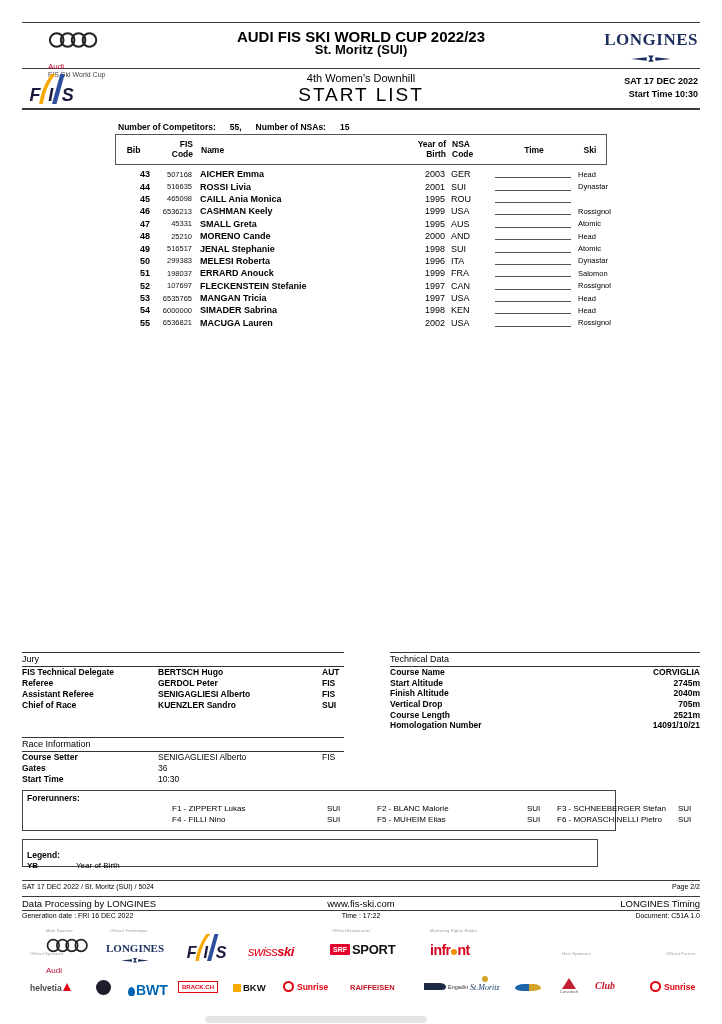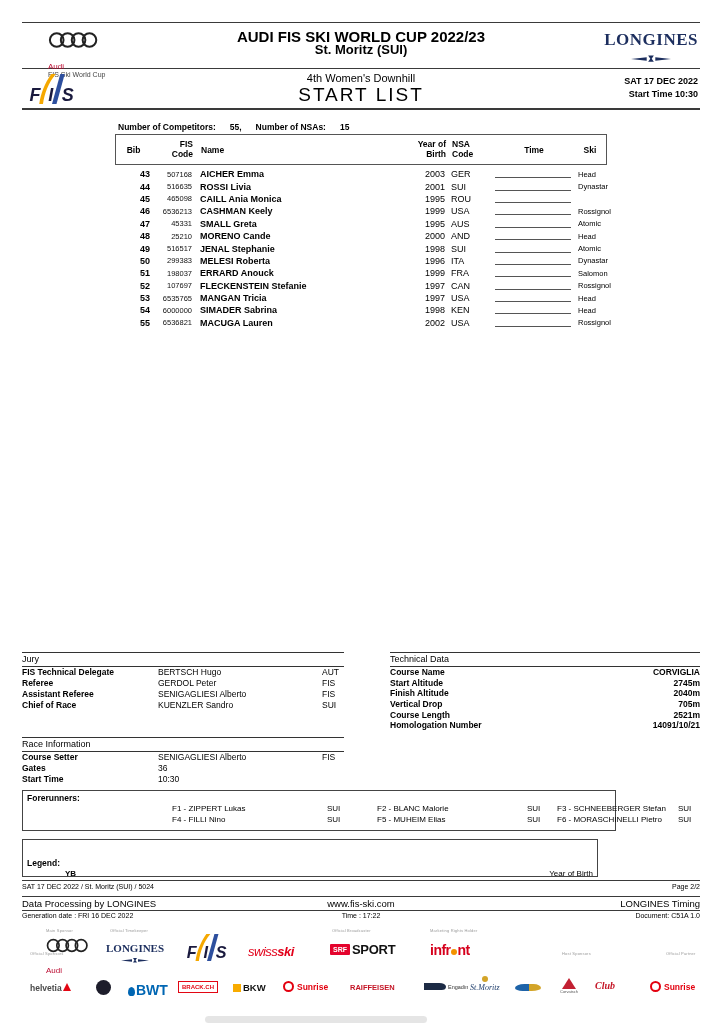--- a/index.html
+++ b/index.html
@@ -55,31 +55,31 @@
   .c-ski { font-size:7.5px; padding-left:5px; white-space:nowrap; }
 
   
   .section { position:absolute; border-top:1px solid #333; }
   .sec-title { font-weight:normal; font-size:9px; border-bottom:1px solid #333; padding:1px 0 2px; }
   .jury-sec { left:22px; top:652px; width:322px; }
   .tech-sec { left:390px; top:652px; width:310px; }
   .race-sec { left:22px; top:737px; width:322px; }
   .trirow { display:grid; grid-template-columns:136px 164px 1fr; font-size:8.5px; height:10.8px; align-items:center; }
   .trirow .lab { font-weight:bold; }
-  .jury-sec .val, .jury-sec .nsa { font-weight:normal; }
+  .jury-sec .val, .jury-sec .nsa { font-weight:bold; }
   .kvrow { display:grid; grid-template-columns:1fr auto; font-size:8.5px; height:10.6px; align-items:center; font-weight:bold; }
   .kvrow .val { text-align:right; }
 
   .fore-box { position:absolute; left:22px; top:790px; width:594px; height:41px; border:1px solid #444; padding:2px 4px; }
   .fore-title { font-weight:bold; font-size:8.5px; }
   .fore-rows { margin-left:145px; }
 
-  .legend-box { position:absolute; left:22px; top:839px; width:576px; height:28px; border:1px solid #444; padding:18px 4px; }
+  .legend-box { position:absolute; left:22px; top:839px; width:576px; height:28px; border:1px solid #444; padding:10px 4px; }
   .legend-title { font-weight:bold; font-size:8.5px; }
-  .legend-row { display:grid; grid-template-columns:49px 1fr; font-size:8px; margin-top:1px;text-align:right; }
+  .legend-row { display:grid; grid-template-columns:49px 1fr; font-size:8px; margin-top:1px; }
   .legend-key { font-weight:bold; }
 
   
   .f-rule1 { top:880px; } .f-rule2 { top:896px; } .f-rule3 { top:910px; }
   .f-line { position:absolute; left:22px; right:22px; display:grid; grid-template-columns:1fr auto 1fr; align-items:center; }
   .f-line .l { text-align:left; } .f-line .c { text-align:center; } .f-line .r { text-align:right; }
   .f1 { top:883px; font-size:7px; }
   .f2 { top:897.5px; font-size:9.5px; }
   .f3 { top:911.5px; font-size:7px; }
 

